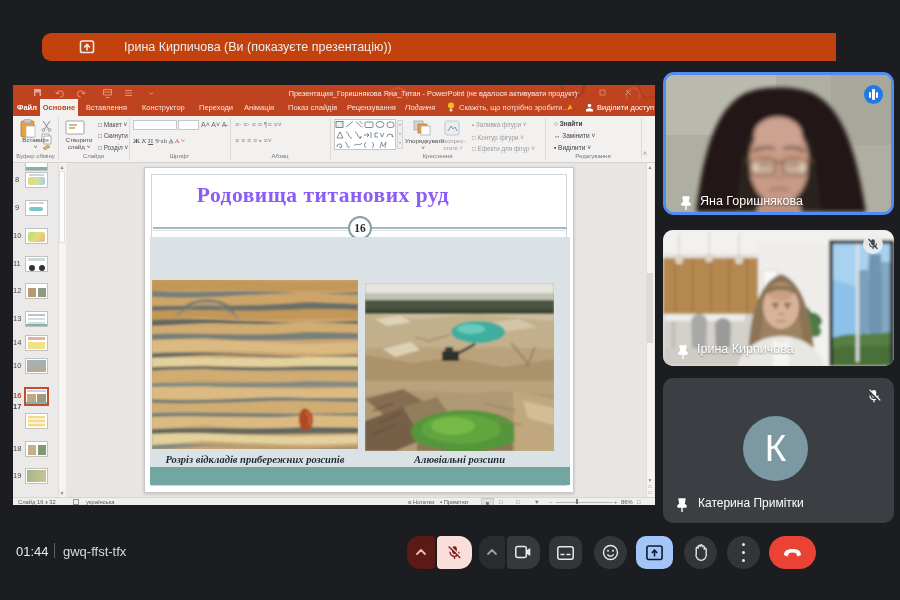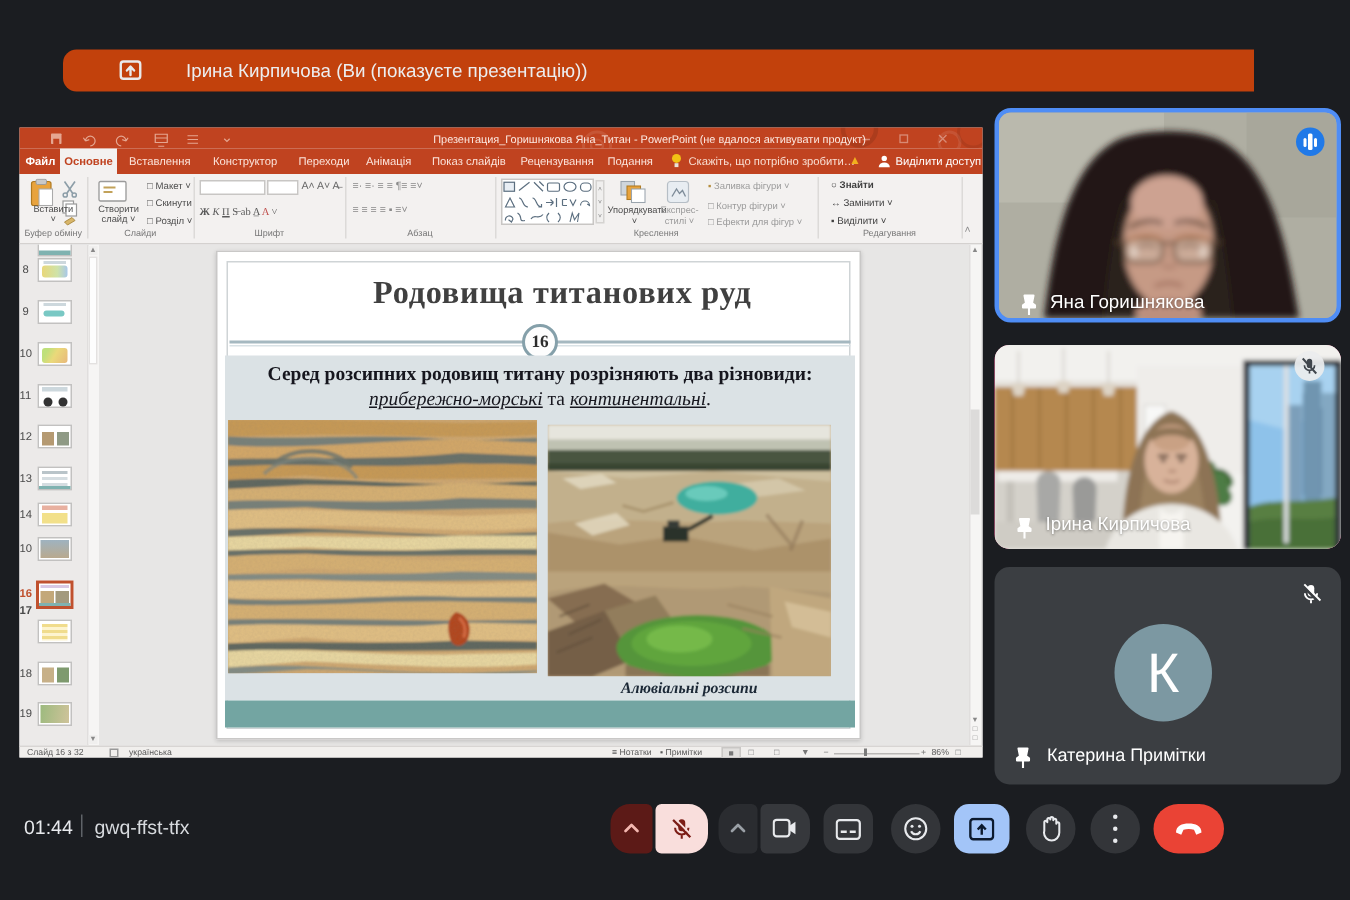--- a/index.html
+++ b/index.html
@@ -47,21 +47,21 @@
 
   <div id="ppt-tabs" class="abs" style="left:0; top:14px; width:642px; height:17px; background:#c04320; font-size:7.5px; color:#fbe3da;">
     <div class="abs" style="left:4px; top:4px; font-weight:700; color:#fff;">Файл</div>
     <div class="abs" style="left:27px; top:0; width:38px; height:17px; background:#f3f1f0; color:#c04320; text-align:center; line-height:17px; font-weight:700;">Основне</div>
     <div class="abs" style="left:73px; top:4px;">Вставлення</div>
     <div class="abs" style="left:129px; top:4px;">Конструктор</div>
     <div class="abs" style="left:186px; top:4px;">Переходи</div>
     <div class="abs" style="left:231px; top:4px;">Анімація</div>
     <div class="abs" style="left:275px; top:4px;">Показ слайдів</div>
     <div class="abs" style="left:334px; top:4px;">Рецензування</div>
-    <div class="abs" style="left:392px; top:4px;">Подання</div>
+    <div class="abs" style="left:392px; top:4px;font-style:italic;">Подання</div>
     <svg class="abs" style="left:434px; top:3px;" width="8" height="11" viewBox="0 0 8 11">
         <circle cx="4" cy="3.6" r="3" fill="#f2c114"></circle>
         <rect x="2.7" y="6.8" width="2.6" height="2.6" fill="#e9e2d6"></rect>
       </svg>
     <div class="abs" style="left:446px; top:4px; color:#f8ded2;">Скажіть, що потрібно зробити…</div>
     <div class="abs" style="left:553px; top:3px; color:#f2b01e; font-size:8px;">▲</div>
     <svg class="abs" style="left:572px; top:4px;" width="9" height="9" viewBox="0 0 9 9">
         <circle cx="4.5" cy="2.6" r="1.8" fill="#fff"></circle>
         <path d="M0.8 8.5 a3.7 3.2 0 0 1 7.4 0 z" fill="#fff"></path>
       </svg>
@@ -237,28 +237,26 @@
     <div class="abs" style="left:46px; top:8px; width:6px; height:72px; background:#fdfdfd; border:1px solid #e3e1e0;"></div>
     <div class="abs" style="left:46px; top:327px; width:6px; height:6px; background:#f0efee; color:#888; font-size:5px; text-align:center; line-height:6px;">▼</div>
 
     <div class="abs" style="left:633px; top:0; width:8px; height:334px; background:#f6f5f4; border-left:1px solid #e0dedd;"></div>
     <div class="abs" style="left:634px; top:1px; width:6px; height:6px; color:#888; font-size:5px; text-align:center; line-height:6px;">▲</div>
     <div class="abs" style="left:634px; top:110px; width:6px; height:70px; background:#dcdbda;"></div>
     <div class="abs" style="left:634px; top:314px; width:6px; height:18px; color:#888; font-size:5px; text-align:center; line-height:6px;">▼<br>□<br>□</div>
 
     <div id="slide" class="abs" style="left:131px; top:4px; width:430px; height:326px; background:#fff; border:1px solid #c9c8c7; box-shadow:0 1px 3px rgba(0,0,0,0.18);">
       <div class="abs" style="left:6px; top:6px; width:416px; height:312px; border:1px solid #cfd4d6;"></div>
-      <div class="abs" style="left:0; top:15px; width:356px; height:33px; text-align:right; font-family:'Liberation Serif',serif; font-weight:700; font-size:21.5px; color:#404040; letter-spacing:0.5px;">Родовища титанових руд</div>
+      <div class="abs" style="left:0; top:15px; width:356px; height:33px; text-align:center; font-family:'Liberation Serif',serif; font-weight:700; font-size:21.5px; color:#8b5cf6; letter-spacing:0.5px;">Родовища титанових руд</div>
       <div class="abs" style="left:8px; top:59px; width:414px; height:2px; background:#a5b8c0;"></div>
       <div class="abs" style="left:8px; top:61.5px; width:414px; height:1px; background:#d9e2e6;"></div>
       <div class="abs" style="left:203px; top:48px; width:24px; height:24px; border-radius:50%; background:#fdfdfd; border:2px solid #85a0aa; text-align:center; line-height:20px; font-family:'Liberation Serif',serif; font-weight:700; font-size:11.5px; color:#2c2c2c;">16</div>
 
       <div class="abs" style="left:5px; top:69px; width:420px; height:230px; background:#dbe2e5;"></div>
-      <div class="abs" style="left:0; top:73px; width:430px; text-align:center; font-family:'Liberation Serif',serif; font-weight:700; font-size:13px; color:#16161e;">Серед розсипних родовищ титану розрізняють два різновиди:</div>
-      <div class="abs" style="left:0; top:90px; width:430px; text-align:center; font-family:'Liberation Serif',serif; font-size:13px; color:#16161e;"><i><u>прибережно-морські</u></i> та <i><u>континентальні</u></i>.</div>
 
       <div id="photoL" class="abs" style="left:7px; top:112px; width:206px; height:169px; overflow:hidden;">
         <svg width="206" height="169" viewBox="0 0 206 169">
           <defs>
             <filter id="bl1" x="-10%" y="-10%" width="120%" height="120%">
                 <feGaussianBlur stdDeviation="0.8"></feGaussianBlur>
               </filter>
             <filter id="noiseL" x="0" y="0" width="100%" height="100%">
               <feTurbulence type="fractalNoise" baseFrequency="0.55" numOctaves="2" result="n"></feTurbulence>
               <feColorMatrix in="n" type="matrix" values="0 0 0 0 0.25  0 0 0 0 0.2  0 0 0 0 0.15  0 0 0 0.45 0"></feColorMatrix>
@@ -332,20 +330,21 @@
             <ellipse cx="96" cy="146" rx="40" ry="15" fill="#60a53e"></ellipse>
             <ellipse cx="88" cy="143" rx="22" ry="9" fill="#74b94a"></ellipse>
             <path d="M52,160 q48,16 96,0 l0,8 l-96,0 z" fill="#8a7456"></path>
             <path d="M148,108 L189,116 L189,168 L150,168 Z" fill="#c0a77e"></path>
             <path d="M158,118 l31,7 l0,17 l-26,-7 z" fill="#d3bd96"></path>
             <path d="M146,60 l18,22 M170,64 l-8,20" stroke="#8a7154" stroke-width="2.5" opacity="0.5"></path>
             <path d="M120,120 l30,8 M130,136 l26,6" stroke="#9a8160" stroke-width="2" opacity="0.6"></path>
           </g>
         </svg>
       </div>
+      <div class="abs" style="left:7px; top:286px; width:206px; text-align:center; font-family:'Liberation Serif',serif; font-style:italic; font-weight:700; font-size:10.5px; color:#1b2836;">Розріз відкладів прибережних розсипів</div>
       <div class="abs" style="left:220px; top:286px; width:189px; text-align:center; font-family:'Liberation Serif',serif; font-style:italic; font-weight:700; font-size:10.5px; color:#1b2836;">Алювіальні розсипи</div>
       <div class="abs" style="left:5px; top:299px; width:420px; height:18px; background:#73a5a2;"></div>
     </div>
   </div>
 
   <div id="ppt-status" class="abs" style="left:0; top:412px; width:642px; height:8px; background:#f1efed; border-top:1px solid #d8d5d3; overflow:hidden; font-size:5.8px; color:#5a5a5a;">
     <div class="abs" style="left:5px; top:1px;">Слайд 16 з 32</div>
     <div class="abs" style="left:60px; top:0px; width:6px; height:6px; border:0.5px solid #999; margin-top:1px;"></div>
     <div class="abs" style="left:73px; top:1px;">українська</div>
     <div class="abs" style="left:395px; top:1px;">≡ Нотатки</div>

